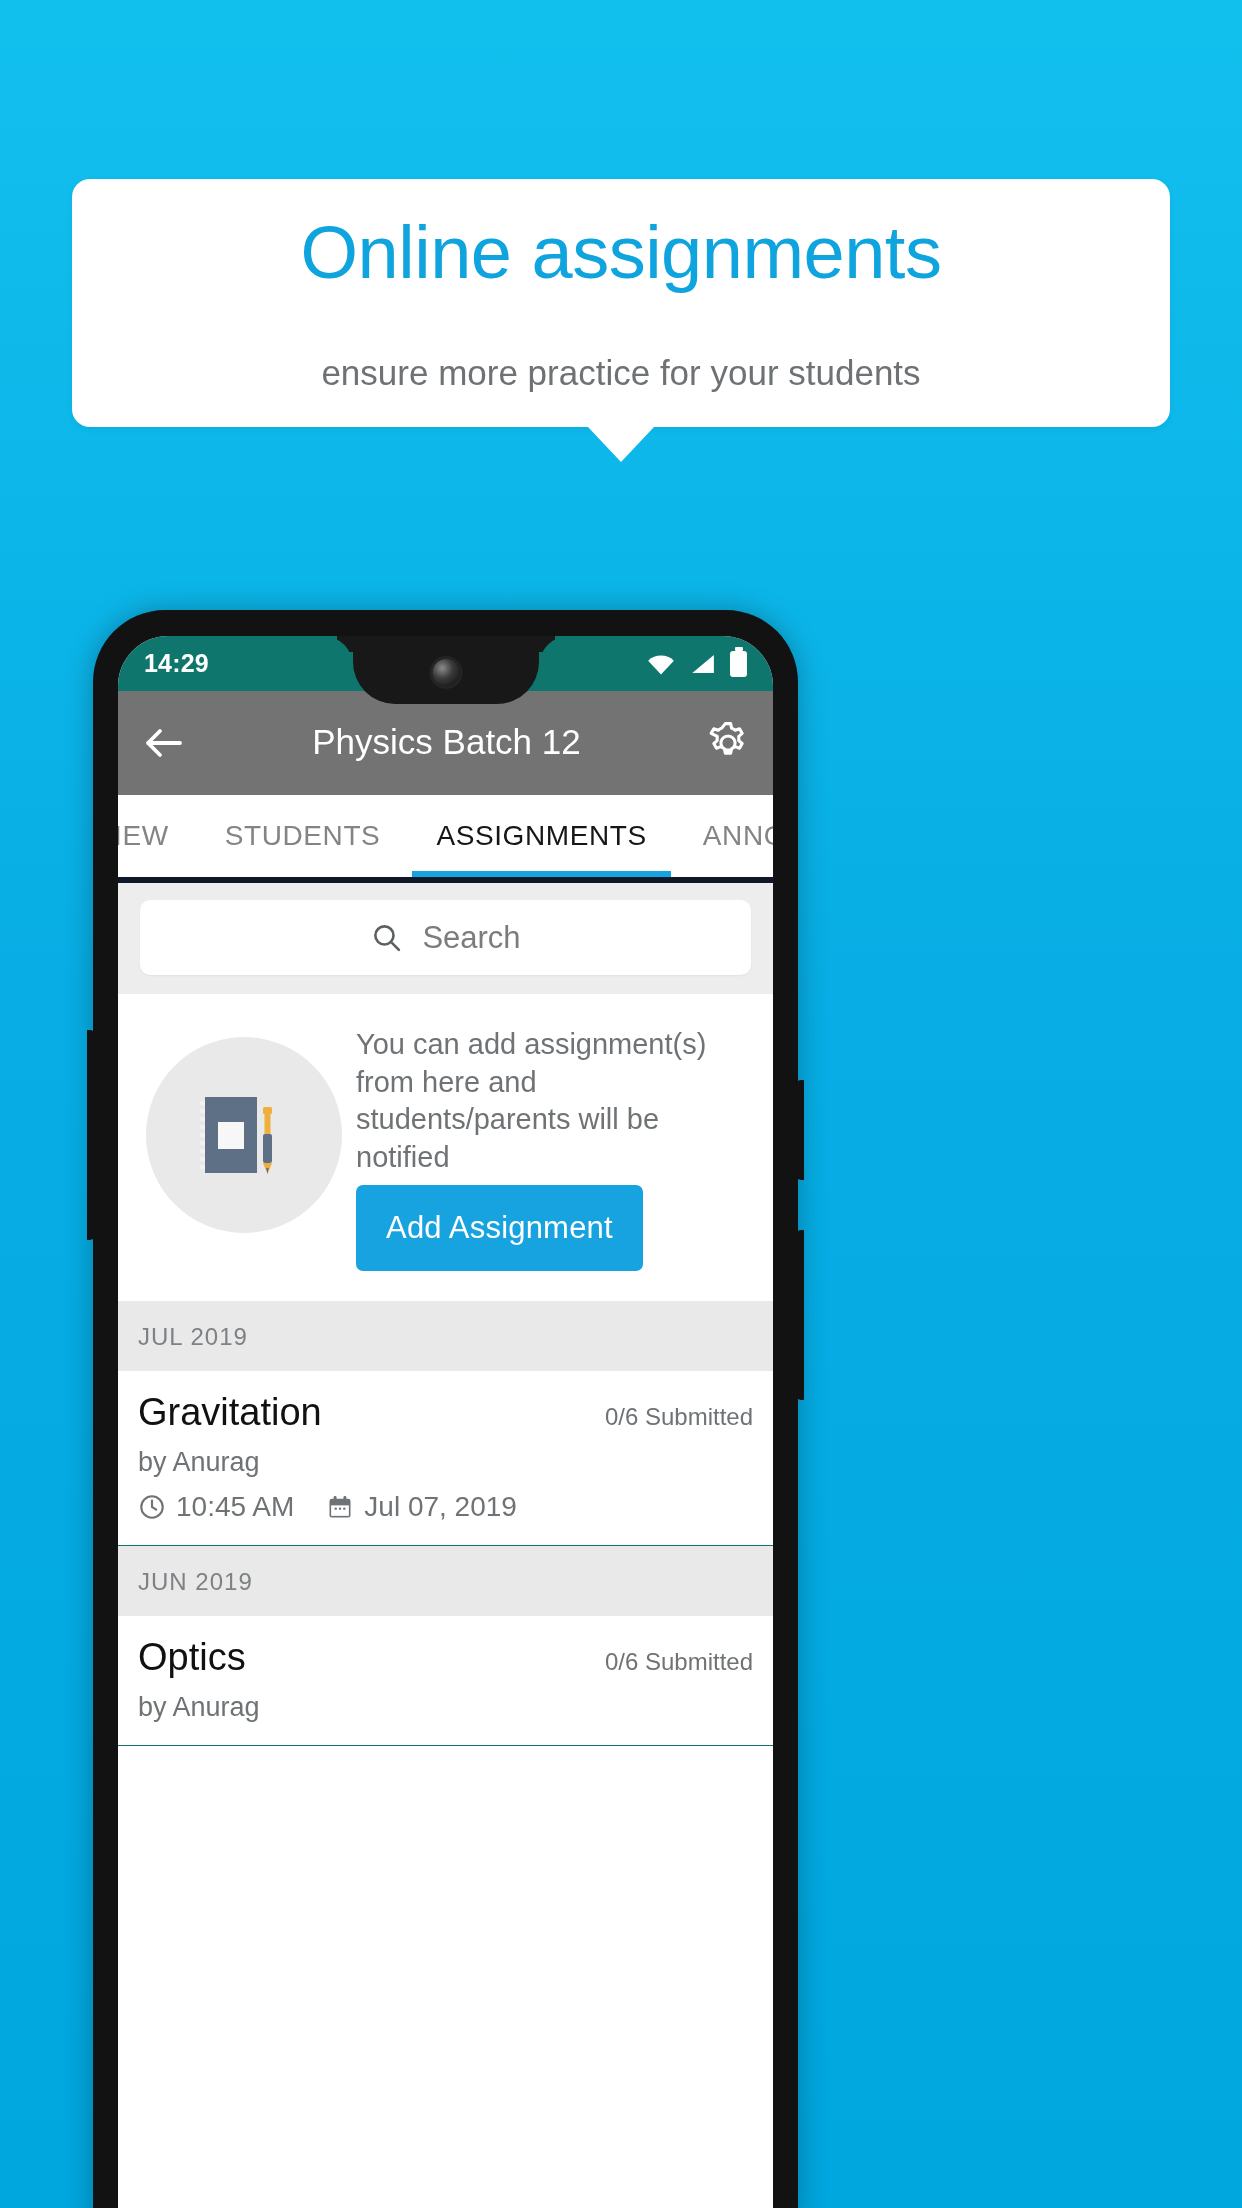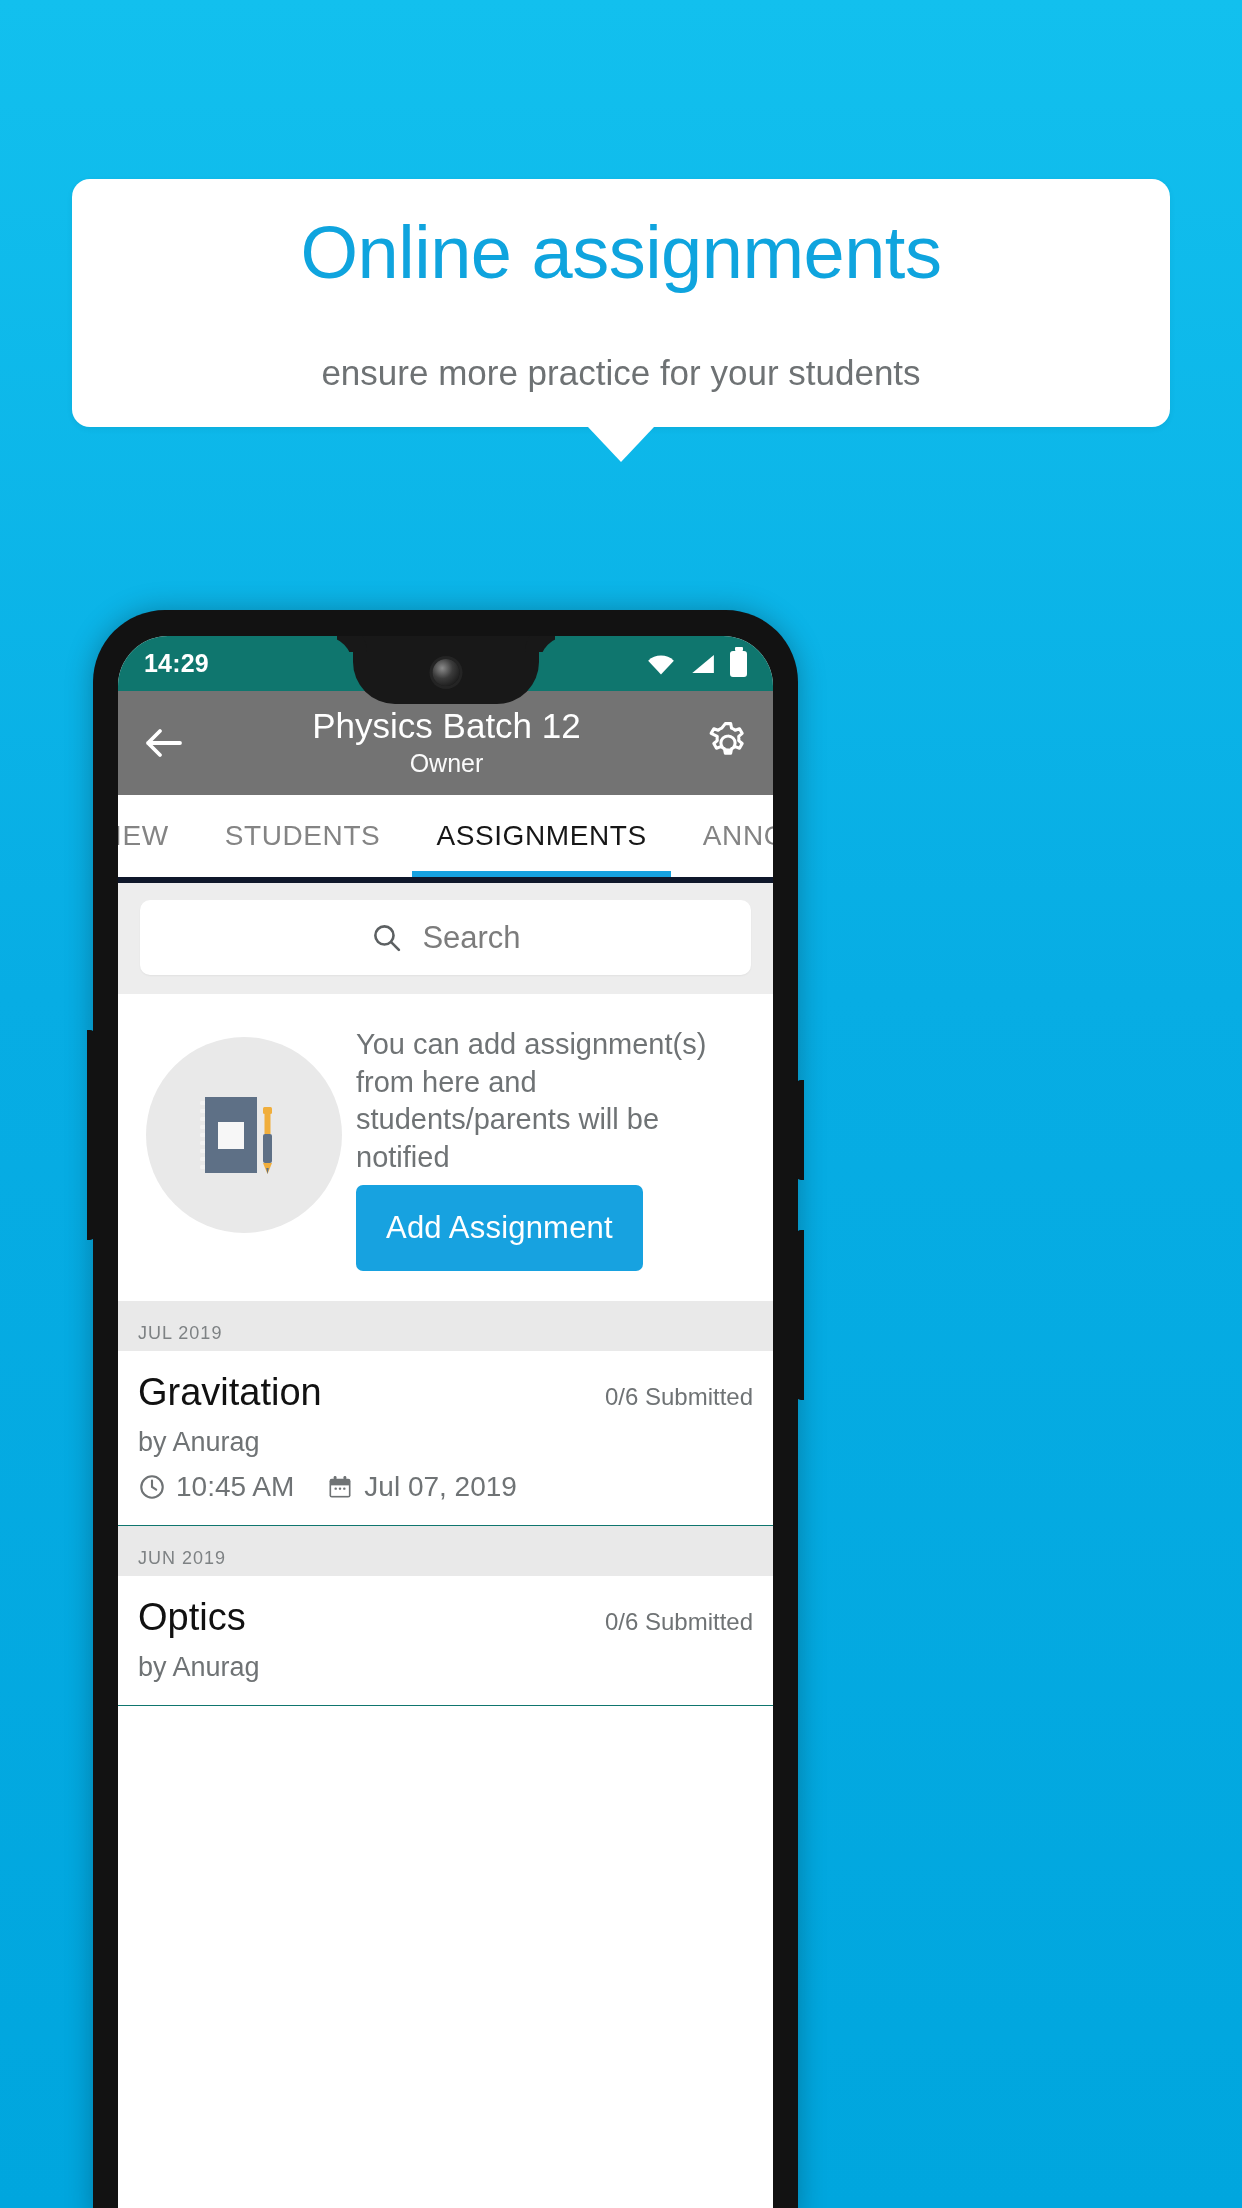--- a/index.html
+++ b/index.html
@@ -232,24 +232,24 @@
     border-radius: 7px;
     font-size: 31px;
     font-family: "Liberation Sans", sans-serif;
     padding: 25px 30px;
     letter-spacing: 0.2px;
   }
 
   
   .month {
     background: #E9E9E9;
-    font-size: 18px;
+    font-size: 24px;
     color: #7E8284;
     letter-spacing: 1px;
-    padding: 22px 20px 7px 20px;
+    padding: 22px 20px 20px 20px;
   }
   .row {
     background: #ffffff;
     padding: 20px 20px 22px 20px;
     border-bottom: 1px solid #0f766e;
   }
   .row-top {
     display: flex;
     align-items: baseline;
     justify-content: space-between;
@@ -305,21 +305,20 @@
         <div class="camera"></div>
       </div>
     </div>
 
     <div class="appbar">
       <svg class="back-arrow" viewBox="0 0 24 24">
         <path d="M20 12 H4 M10 6 L4 12 L10 18" fill="none" stroke="#ffffff" stroke-width="1.9" stroke-linecap="round" stroke-linejoin="round"></path>
       </svg>
       <div class="appbar-center">
         <div class="appbar-title">Physics Batch 12</div>
-        <div class="appbar-sub">Owner</div>
       </div>
       <svg class="gear" viewBox="0 0 24 24">
         <path d="M12 8.3 a3.7 3.7 0 1 0 0 7.4 a3.7 3.7 0 1 0 0-7.4 M10.6 1.9 h2.8 l.45 2.35 a8 8 0 0 1 1.9 1.1 l2.25-.8 1.4 2.43 -1.8 1.55 a8 8 0 0 1 0 2.2 l1.8 1.55 -1.4 2.43 -2.25-.8 a8 8 0 0 1-1.9 1.1 l-.45 2.35 h-2.8 l-.45-2.35 a8 8 0 0 1-1.9-1.1 l-2.25.8 -1.4-2.43 1.8-1.55 a8 8 0 0 1 0-2.2 L3.2 6.98 4.6 4.55 6.85 5.35 a8 8 0 0 1 1.9-1.1 Z" fill="none" stroke="#ffffff" stroke-width="1.6" stroke-linejoin="round"></path>
       </svg>
     </div>
 
     <div class="tabbar">
       <div class="tab truncated-left">IEW</div>
       <div class="tab">STUDENTS</div>
       <div class="tab active">ASSIGNMENTS</div>

